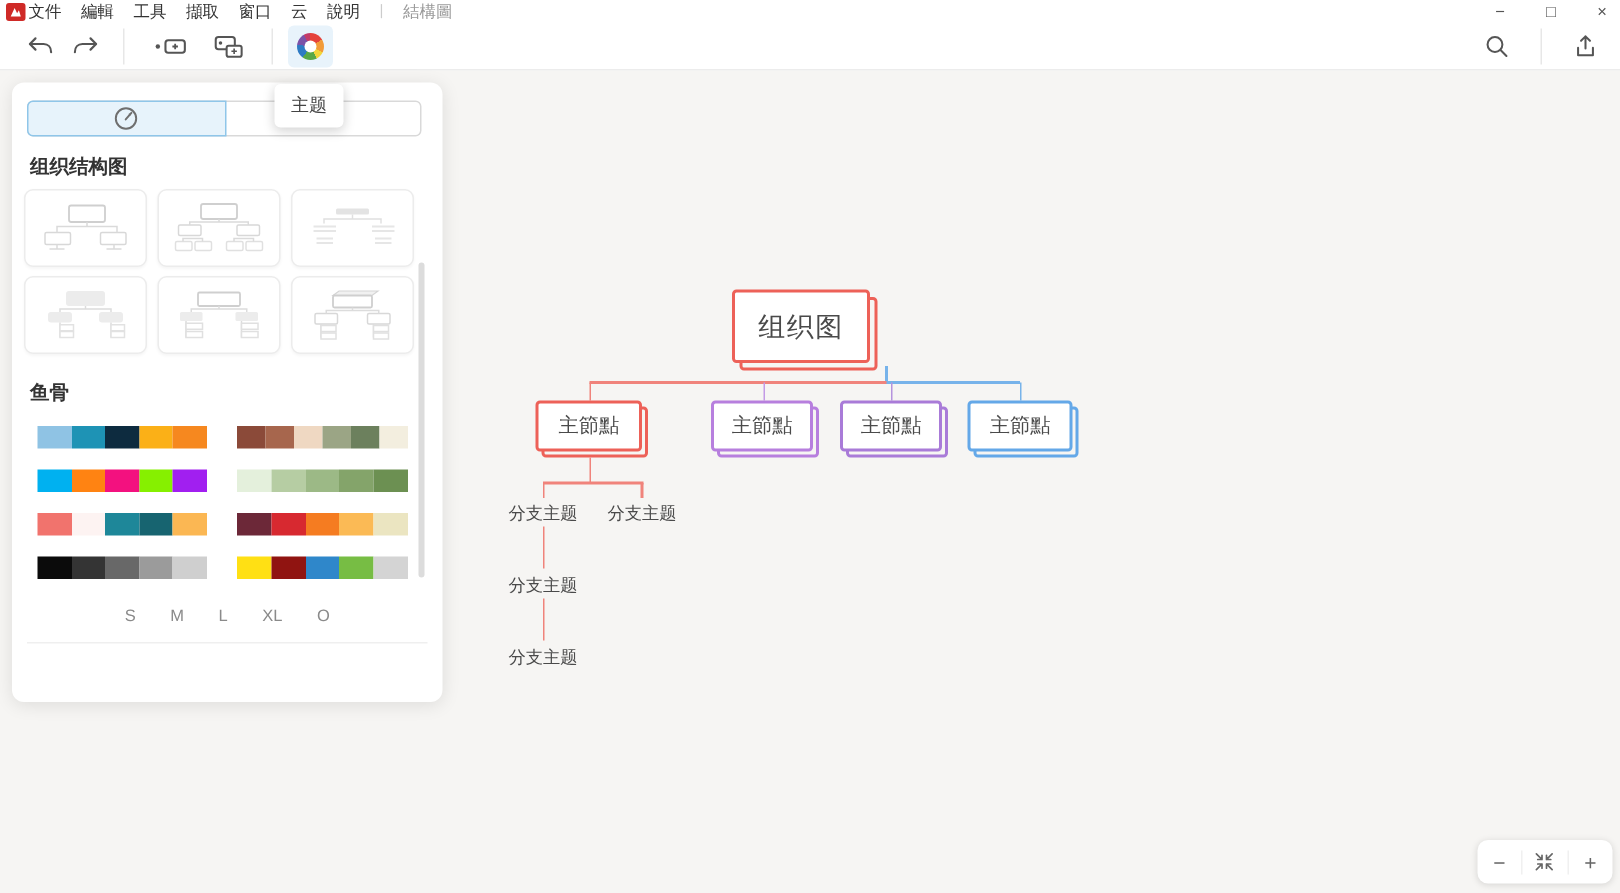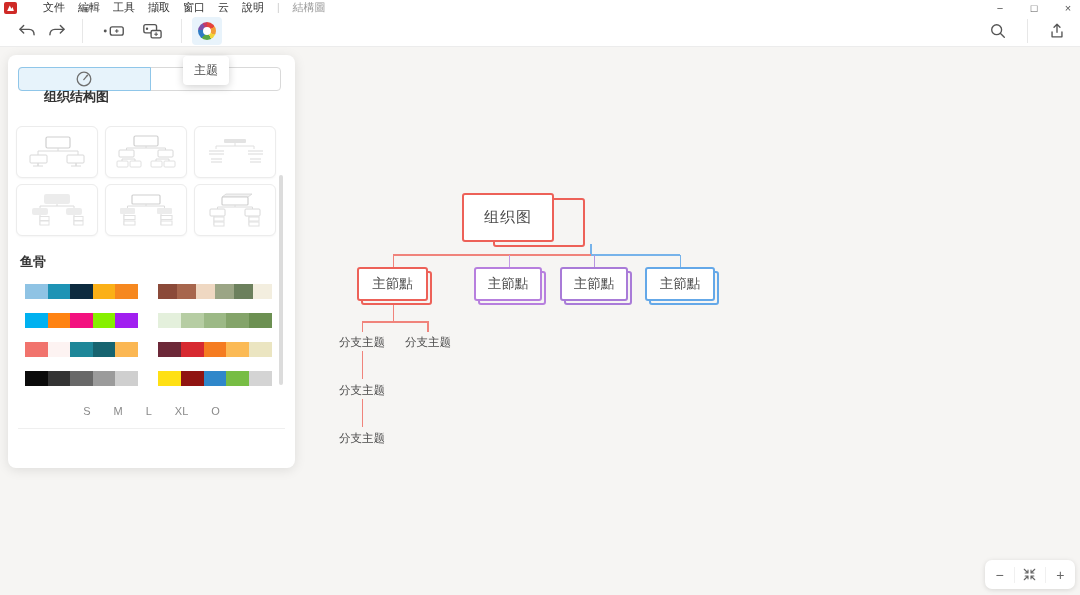--- a/index.html
+++ b/index.html
@@ -3,21 +3,21 @@
 <meta charset="utf-8">
 <style>
   * { margin:0; padding:0; box-sizing:border-box; }
   html,body { width:1080px; height:595px; overflow:hidden; }
   body { font-family:"Liberation Sans","DejaVu Sans",sans-serif; background:#f6f5f3; position:relative; color:#333; }
 
   
   .topbar { position:absolute; left:0; top:0; width:1080px; height:47px; background:#fff; border-bottom:1px solid #ececec; z-index:5; }
   .menurow { position:absolute; left:0; top:0; width:1080px; height:15px; display:flex; align-items:center; }
   .logo { width:13px; height:12px; background:#cf2a27; border-radius:2px; margin:1px 0 0 4px; display:flex; align-items:center; justify-content:center; }
-  .menu-items { display:flex; align-items:center; gap:13px; margin-left:26px; font-size:11px; color:#333; }
+  .menu-items { display:flex; align-items:center; gap:13px; margin-left:2px; font-size:11px; color:#333; }
   .menu-items span { cursor:default; }
   .menu-sep { color:#ccc; font-size:10px; }
   .doc-type { color:#9a9a9a; font-size:11px; }
   .wincontrols { position:absolute; right:6px; top:0; height:15px; display:flex; align-items:center; gap:22px; color:#555; font-size:11px; }
   .wincontrols .wc { width:12px; text-align:center; cursor:default; }
 
   .toolrow { position:absolute; left:0; top:15px; width:1080px; height:32px; display:flex; align-items:center; }
   .tbtn { width:30px; height:28px; display:flex; align-items:center; justify-content:center; border-radius:4px; }
   .tdiv { width:1px; height:24px; background:#e7e7e7; margin:0 10px; }
   .theme-btn { background:#e8f3fb; }
@@ -47,21 +47,21 @@
   .palette div { flex:1; }
   .sizes { position:absolute; left:0; top:350px; width:287px; display:flex; justify-content:center; gap:23px; font-size:11px; color:#8a8a8a; }
   .panel-div { position:absolute; left:10px; top:373px; width:267px; height:1px; background:#efefef; }
   .panel-footer { position:absolute; left:0; top:381px; width:287px; text-align:center; font-size:13px; color:#555; cursor:pointer; }
   .scrollthumb { position:absolute; left:271px; top:120px; width:4px; height:210px; background:#dcdcdc; border-radius:2px; }
 
   
   .node { position:absolute; background:#fff; border:2px solid; border-radius:3px; display:flex; align-items:center; justify-content:center; color:#4a4a4a; cursor:pointer; }
   .shadowbox { position:absolute; border:2px solid; border-radius:3px; background:transparent; z-index:0; }
   .node { z-index:1; }
-  .root-node { left:462px; top:193px; width:92px; height:49px; font-size:15px; letter-spacing:1px; }
+  .root-node { left:488px; top:193px; width:92px; height:49px; font-size:18px; letter-spacing:1px; }
   .root-shadow { left:493px; top:198px; width:92px; height:49px; }
   .line { position:absolute; z-index:0; }
   .blabel { position:absolute; width:48px; text-align:center; font-size:11.5px; color:#4a4a4a; cursor:pointer; }
 
   
   .zoompill { position:absolute; left:985px; top:560px; width:90px; height:29px; background:#fff; border-radius:7px;
     box-shadow:0 1px 5px rgba(0,0,0,.13); display:flex; align-items:center; z-index:10; }
   .zbtn { flex:1; height:100%; display:flex; align-items:center; justify-content:center; font-size:14px; color:#666; cursor:pointer; }
   .zsep { width:1px; height:16px; background:#f0f0f0; }
 
@@ -157,21 +157,21 @@
         <circle cx="9" cy="9" r="6.8" fill="none" stroke="#6f6f6f" stroke-width="1.3"></circle>
         <path d="M12.6 5.2 L8.8 9.6" stroke="#6f6f6f" stroke-width="1.3" stroke-linecap="round"></path>
         <path d="M12.9 4.9 l-1 2.3 -1.3 -1.2 z" fill="#6f6f6f"></path>
       </svg>
     </div>
     <div class="tab">
       <div class="tab-dash"></div>
     </div>
   </div>
 
-  <div class="sec-title" style="top:33px;margin-left:24px;">组织结构图</div>
+  <div class="sec-title" style="top:47px;">组织结构图</div>
 
   <div class="thumb-grid">
     <div class="thumb">
       <svg width="62" height="38" viewBox="0 0 62 38">
         <rect x="20" y="4" width="24" height="11" rx="1.5" fill="#fff" stroke="#cfcfcf" stroke-width="1.2"></rect>
         <rect x="4" y="22" width="17" height="8" rx="1" fill="#fff" stroke="#d8d8d8"></rect>
         <rect x="41" y="22" width="17" height="8" rx="1" fill="#fff" stroke="#d8d8d8"></rect>
         <path d="M32 15 v3 M12 22 v-4 h40 v4 M12 30 v3 h-5 m5 -3 v3 h5 M50 30 v3 h-5 m5 -3 v3 h5" fill="none" stroke="#dadada"></path>
       </svg>
     </div>

